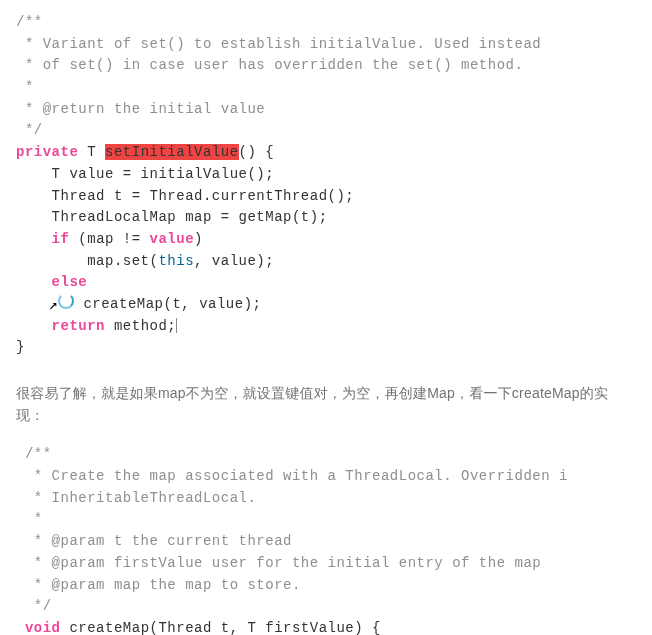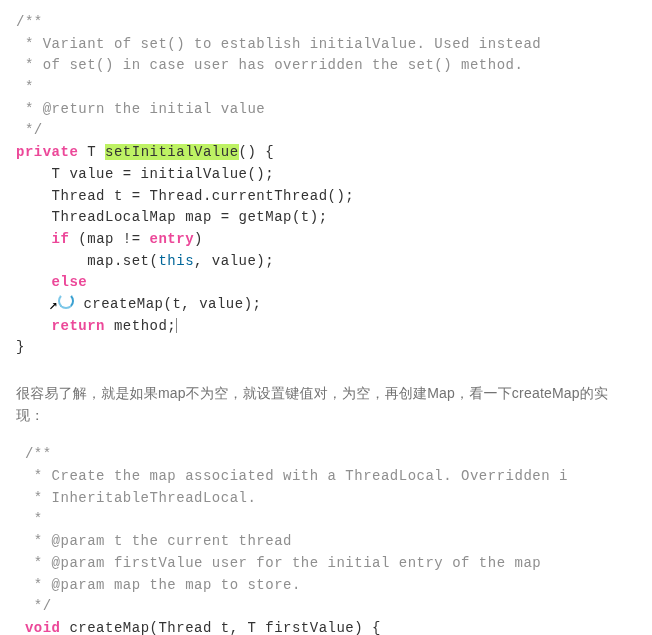--- a/index.html
+++ b/index.html
@@ -16,21 +16,21 @@
   .code-block {
     white-space: pre;
     font-family: Consolas, "Courier New", monospace;
     font-size: 14px;
     letter-spacing: 0.5px;
     position: relative;
   }
   .comment { color: #8F8F8F; }
   .keyword { color: #ec4899; font-weight: bold; }
   .this-kw { color: #006699; font-weight: normal; }
-  .highlight { background: #bef264; }
+  .highlight { background: #ef4444; }
   .prose {
     font-family: -apple-system, "Helvetica Neue", Arial, "PingFang SC", "Microsoft YaHei", sans-serif;
     font-size: 14px;
     color: #737373;
     margin: 24px 0 18px 0;
     letter-spacing: 0.2px;
   }
   .cursor-spinner {
     position: relative;
     display: inline-block;
@@ -72,21 +72,21 @@
 <div class="code-block"><span class="comment">/**</span>
 <span class="comment"> * Variant of set() to establish initialValue. Used instead</span>
 <span class="comment"> * of set() in case user has overridden the set() method.</span>
 <span class="comment"> *</span>
 <span class="comment"> * @return the initial value</span>
 <span class="comment"> */</span>
 <span class="keyword">private</span><span> T </span><span class="highlight">setInitialValue</span><span>() {</span>
 <span>    T value = initialValue();</span>
 <span>    Thread t = Thread.currentThread();</span>
 <span>    ThreadLocalMap map = getMap(t);</span>
-    <span class="keyword">if</span><span> (map != </span><span class="keyword">entry</span><span>)</span>
+    <span class="keyword">if</span><span> (map != </span><span class="keyword">value</span><span>)</span>
 <span>        map.set(</span><span class="this-kw">this</span><span>, value);</span>
     <span class="keyword">else</span>
     <span class="cursor-spinner"><span class="cursor-arrow"></span><span class="spinner-ring"></span></span><span>  createMap(t, value);</span>
     <span class="keyword">return</span><span> method;</span><span class="text-cursor"></span>
 <span>}</span></div>
 
 <div class="prose">很容易了解，就是如果map不为空，就设置键值对，为空，再创建Map，看一下createMap的实现：</div>
 
 <div class="code-block" style="position:relative;"><span class="comment"> /**</span>
 <span class="comment">  * Create the map associated with a ThreadLocal. Overridden i</span>

